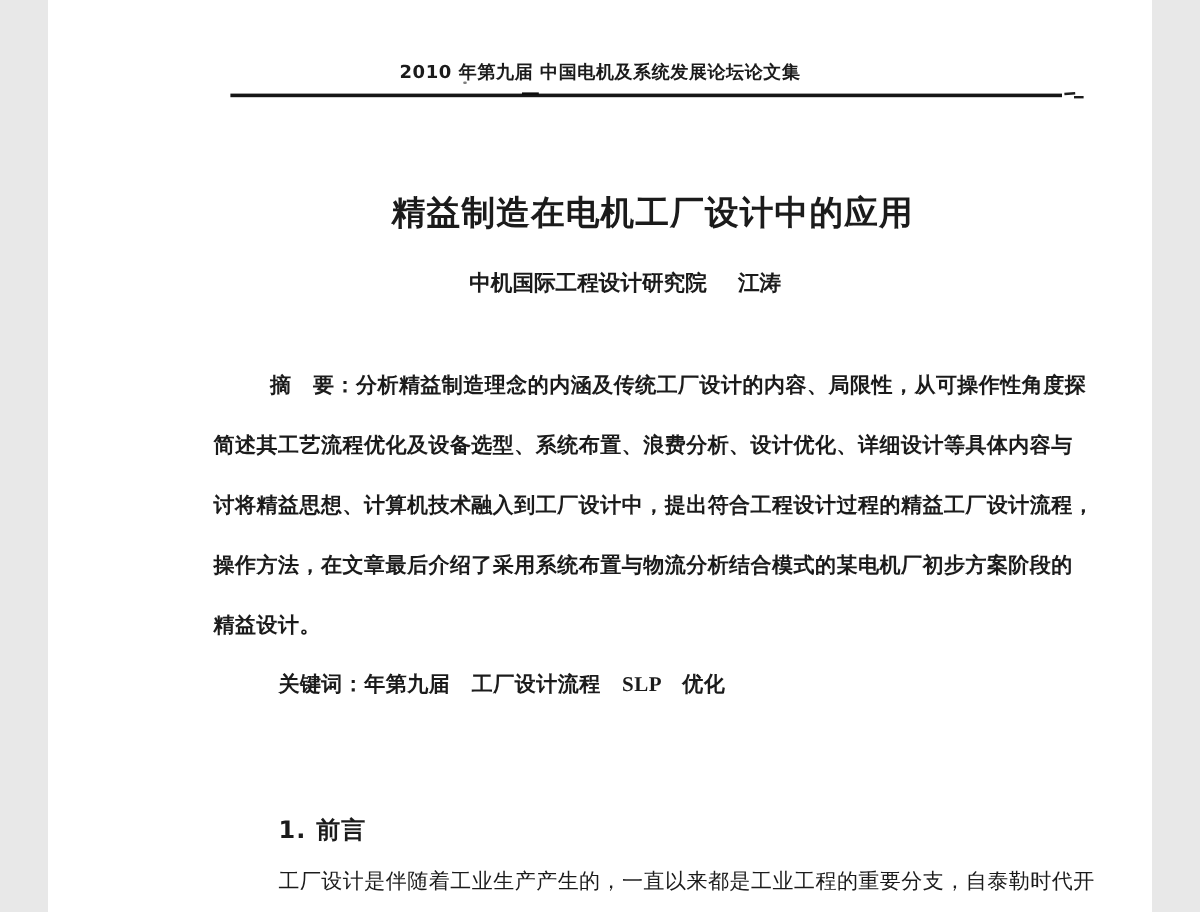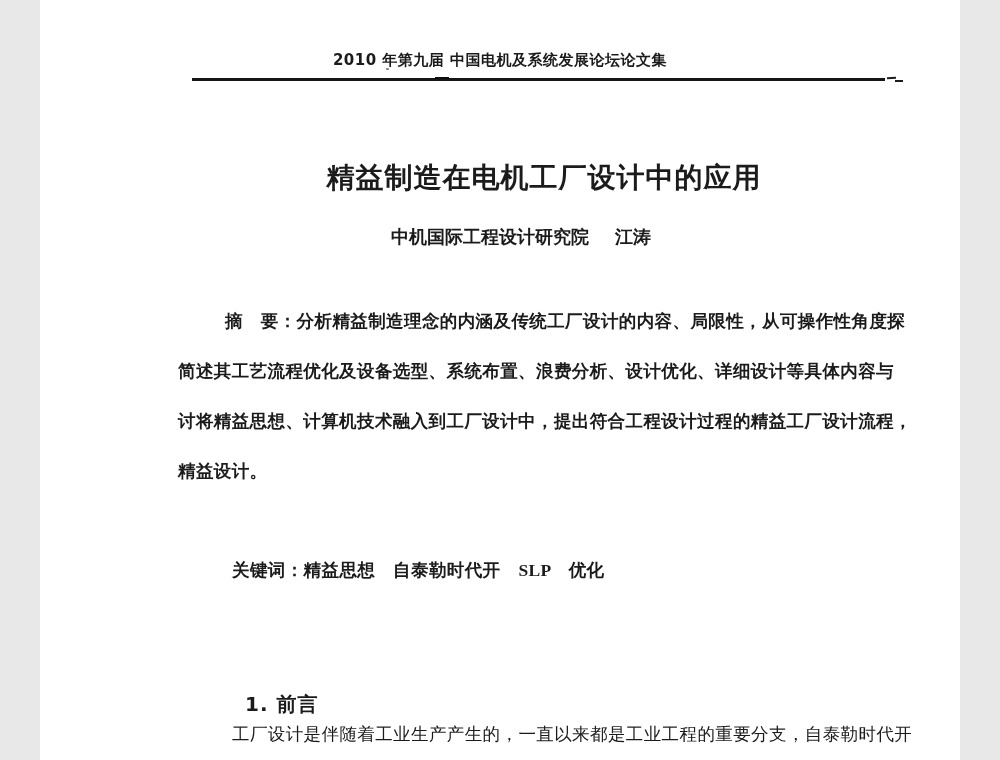--- a/index.html
+++ b/index.html
@@ -127,21 +127,21 @@
     letter-spacing: 0.4px;
   }
   .keywords .kw-label {
     font-family: "DejaVu Sans", "Liberation Sans", sans-serif;
   }
   
   .section-heading {
     position: absolute;
     top: 676px;
     left: 192px;
-    margin: 13px;
+    margin: 0;
     font-family: "DejaVu Sans", "Liberation Sans", sans-serif;
     font-size: 20px;
     font-weight: 800;
     letter-spacing: 1px;
     line-height: 30px;
   }
   .body-line {
     position: absolute;
     top: 714px;
     left: 145px;
@@ -181,24 +181,25 @@
   <h1 class="title">精益制造在电机工厂设计中的应用</h1>
 
   <div class="byline">
     <span>中机国际工程设计研究院</span><span class="gap"></span><span>江涛</span>
   </div>
 
   <div class="abstract">
     <div class="abs-line first">摘　要：分析精益制造理念的内涵及传统工厂设计的内容、局限性，从可操作性角度探</div>
     <div class="abs-line">简述其工艺流程优化及设备选型、系统布置、浪费分析、设计优化、详细设计等具体内容与</div>
     <div class="abs-line">讨将精益思想、计算机技术融入到工厂设计中，提出符合工程设计过程的精益工厂设计流程，</div>
+    <div class="abs-line">操作方法，在文章最后介绍了采用系统布置与物流分析结合模式的某电机厂初步方案阶段的</div>
     <div class="abs-line">精益设计。</div>
   </div>
 
   <div class="keywords">
-    <span class="kw-label">关键词：</span><span>精益思想　自泰勒时代开　SLP　优化</span>
+    <span class="kw-label">关键词：</span><span>年第九届　工厂设计流程　SLP　优化</span>
   </div>
 
   <h2 class="section-heading">1. 前言</h2>
 
   <div class="body-line">工厂设计是伴随着工业生产产生的，一直以来都是工业工程的重要分支，自泰勒时代开</div>
 
 </div>
 
 </body></html>

